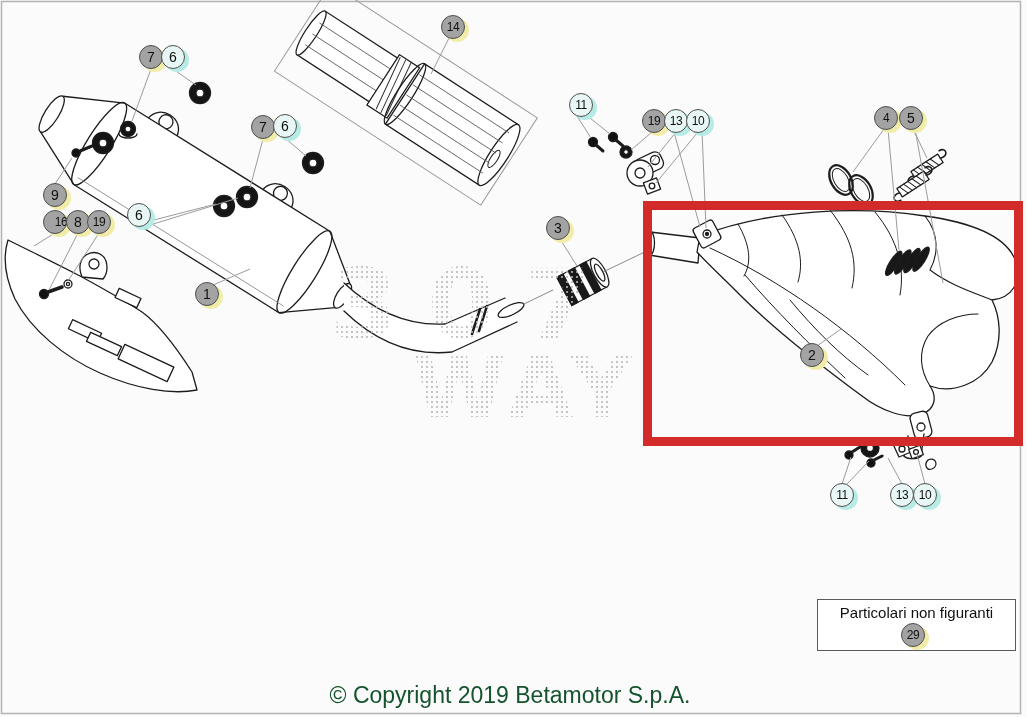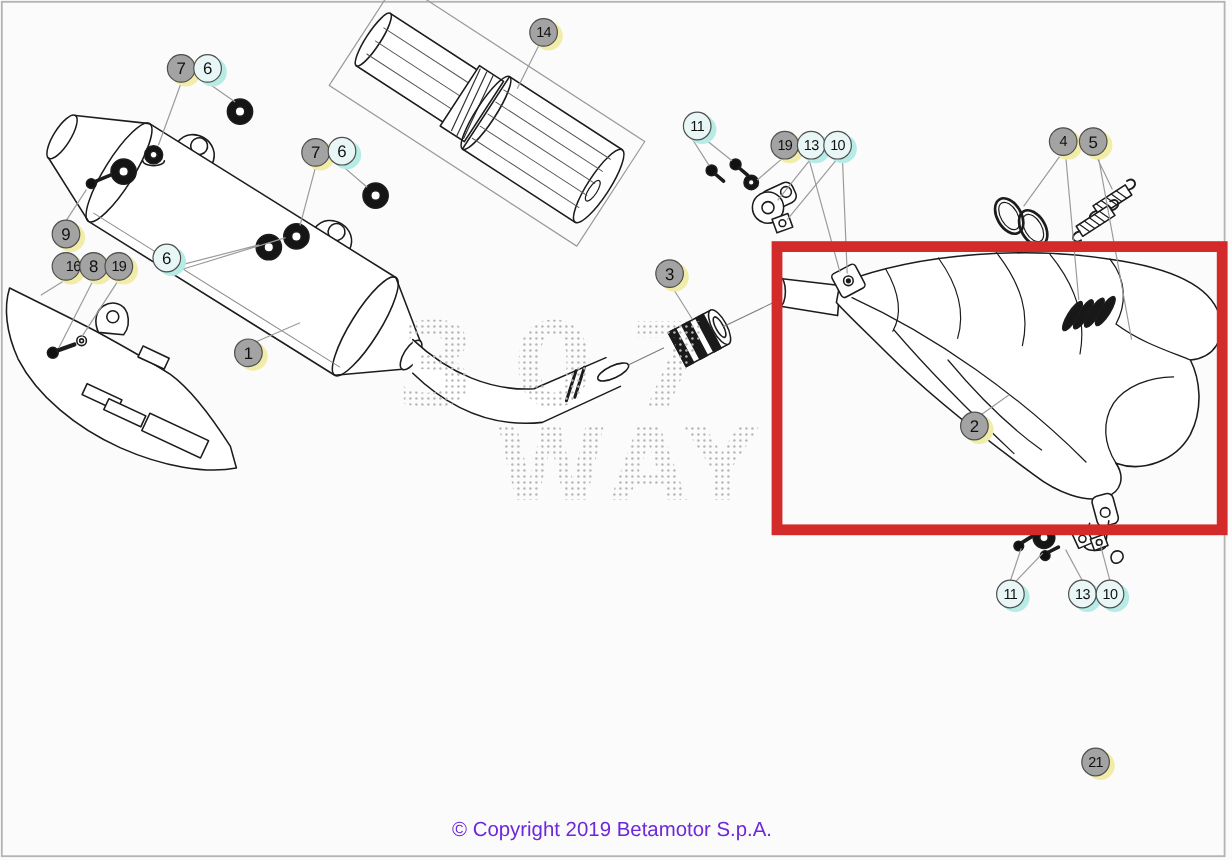--- a/index.html
+++ b/index.html
@@ -22,21 +22,21 @@
   .note-box{
     position:absolute;left:817px;top:599px;width:199px;height:52px;
     background:#ffffff;border:1.5px solid #5a5a5a;z-index:20;
     text-align:center;box-sizing:border-box;
   }
   .note-box .note-title{
     display:block;margin-top:4px;font-size:15px;color:#111;
   }
   .copyright{
     position:absolute;left:320px;top:682px;width:380px;z-index:20;
-    text-align:center;font-size:17px;color:#6d28d9;
+    text-align:center;font-size:23px;color:#14532d;
   }
 </style>
 </head>
 <body>
 
 <div class="stage" id="stage">
 
   <svg width="1027" height="717" viewBox="0 0 1027 717">
     <defs>
       <pattern id="halftone" width="5" height="5" patternUnits="userSpaceOnUse">
@@ -280,20 +280,23 @@
     </g>
 
     <g font-family="DejaVu Sans, sans-serif" font-weight="bold" fill="url(#halftone)">
       <text x="330" y="338" font-size="97" letter-spacing="30">307</text>
       <text x="413" y="417" font-size="84" letter-spacing="6">WAY</text>
     </g>
 
     <rect x="647.5" y="205.5" width="371" height="236" fill="none" stroke="#d32a2a" stroke-width="9"></rect>
   </svg>
 
+  <div class="note-box">
+    <span class="note-title">Particolari non figuranti</span>
+  </div>
 
   <div class="copyright">© Copyright 2019 Betamotor S.p.A.</div>
 
 <div class="callout c-yellow" style="left: 139px; top: 45px;">7</div>
     <div class="callout c-cyan" style="left: 161px; top: 45px;">6</div>
     <div class="callout c-yellow" style="left: 251px; top: 115px;">7</div>
     <div class="callout c-cyan" style="left: 273px; top: 114px;">6</div>
     <div class="callout c-yellow" style="left: 43px; top: 183px;">9</div>
     <div class="callout c-yellow two" style="left: 43px; top: 210px; padding-left: 12px;">16</div>
     <div class="callout c-yellow" style="left: 66px; top: 210px;">8</div>
@@ -305,14 +308,14 @@
     <div class="callout c-yellow two" style="left: 642px; top: 109px;">19</div>
     <div class="callout c-cyan two" style="left: 664px; top: 109px;">13</div>
     <div class="callout c-cyan two" style="left: 686px; top: 109px;">10</div>
     <div class="callout c-yellow" style="left: 546px; top: 216px;">3</div>
     <div class="callout c-yellow two" style="left: 874px; top: 106px;">4</div>
     <div class="callout c-yellow" style="left: 899px; top: 106px;">5</div>
     <div class="callout c-yellow" style="left: 800px; top: 343px;">2</div>
     <div class="callout c-cyan two" style="left: 830px; top: 483px;">11</div>
     <div class="callout c-cyan two" style="left: 890px; top: 483px;">13</div>
     <div class="callout c-cyan two" style="left: 913px; top: 483px;">10</div>
-    <div class="callout c-yellow two" style="left: 901px; top: 623px;">21</div>
+    <div class="callout c-yellow two" style="left: 901px; top: 623px;">29</div>
   </div>
 
 </body></html>

